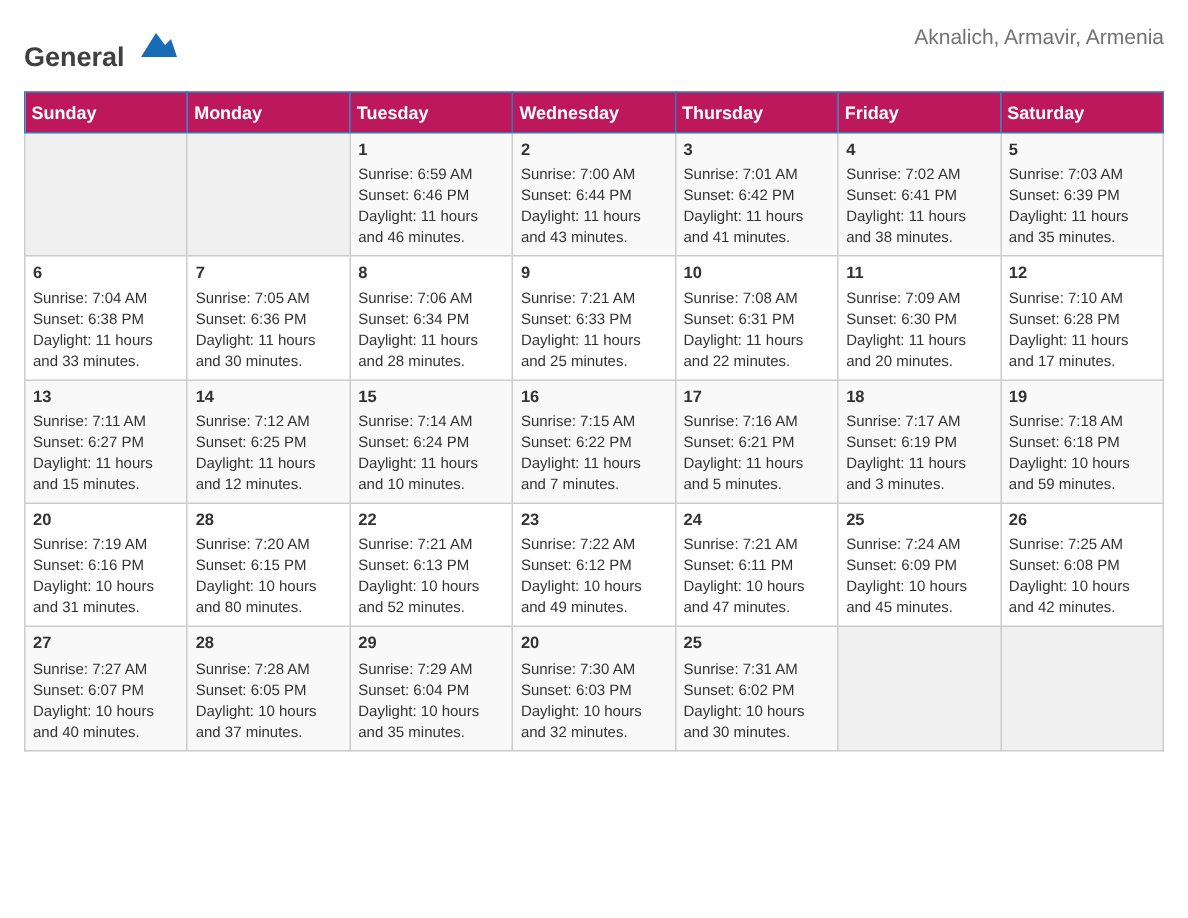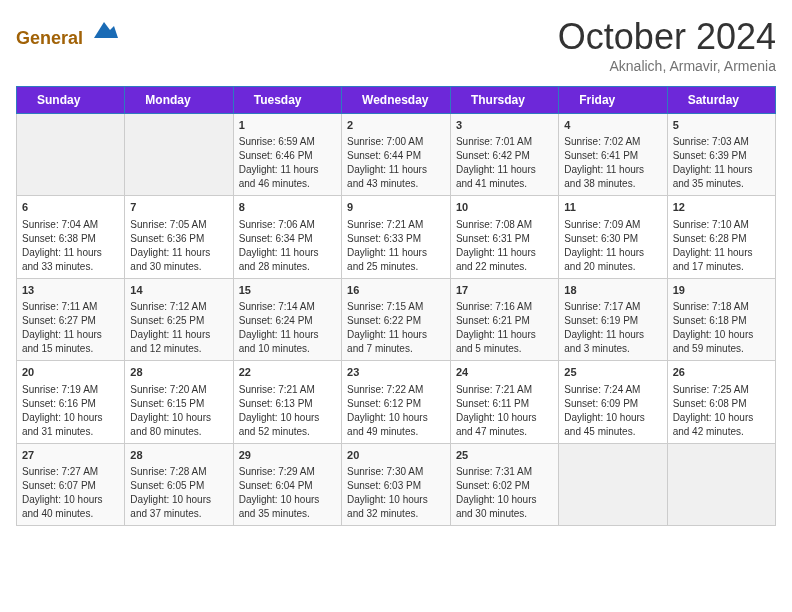--- a/index.html
+++ b/index.html
@@ -18,21 +18,21 @@
     }
     .logo {
       display: flex;
       align-items: center;
     }
     .logo-text {
       font-size: 18px;
       font-weight: bold;
       line-height: 1.1;
     }
-    .logo-general { color: #a16207; }
+    .logo-general { color: #404040; }
     .logo-blue { color: #1a6bb5; }
     .logo-icon {
       width: 28px;
       height: 28px;
       margin-left: 2px;
     }
     .title-block {
       text-align: right;
     }
     .month-title {
@@ -43,24 +43,24 @@
     .subtitle {
       font-size: 14px;
       color: #737373;
     }
     table {
       width: 100%;
       border-collapse: collapse;
       font-size: 10.5px;
     }
     thead tr th {
-      background-color: #6d28d9;
+      background-color: #be185d;
       color: #fff;
       font-weight: bold;
-      padding: 6px 20px;
+      padding: 6px 4px;
       text-align: left;
       font-size: 12px;
       border: 1px solid #2e7abf;
     }
     tbody tr td {
       vertical-align: top;
       border: 1px solid #ccc;
       padding: 4px 5px;
       width: 107px;
       min-height: 70px;
@@ -92,21 +92,20 @@
     <div>
       <div class="logo-text">
         <span class="logo-general">General</span>
         <svg class="logo-icon" viewBox="0 0 28 28">
           <polygon points="4,22 14,6 20,14 24,10 28,22" fill="#1a6bb5"></polygon>
         </svg>
       </div>
     </div>
   </div>
   <div class="title-block">
-    <div class="month-title">October 2024</div>
     <div class="subtitle">Aknalich, Armavir, Armenia</div>
   </div>
 </div>
 
 <table>
   <thead>
     <tr>
     <th>Sunday</th>
         <th>Monday</th>
         <th>Tuesday</th>

